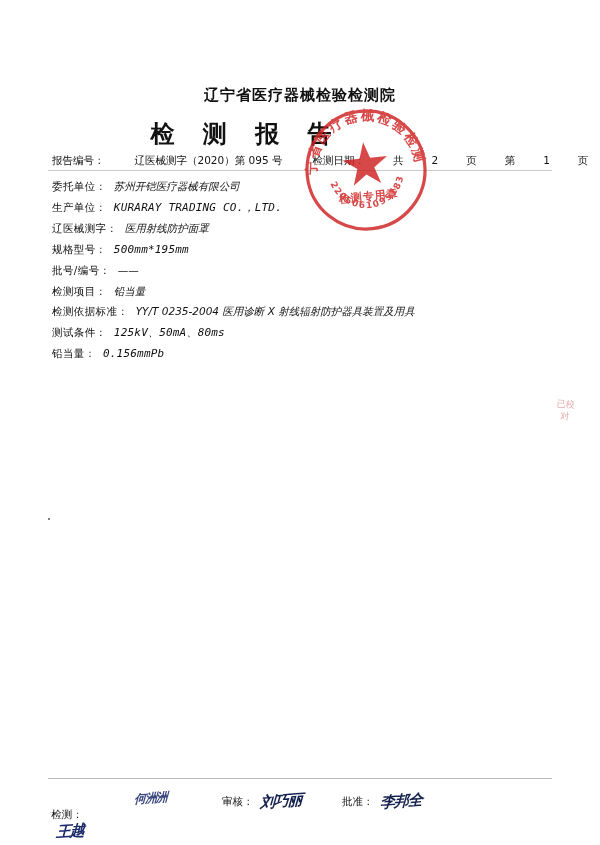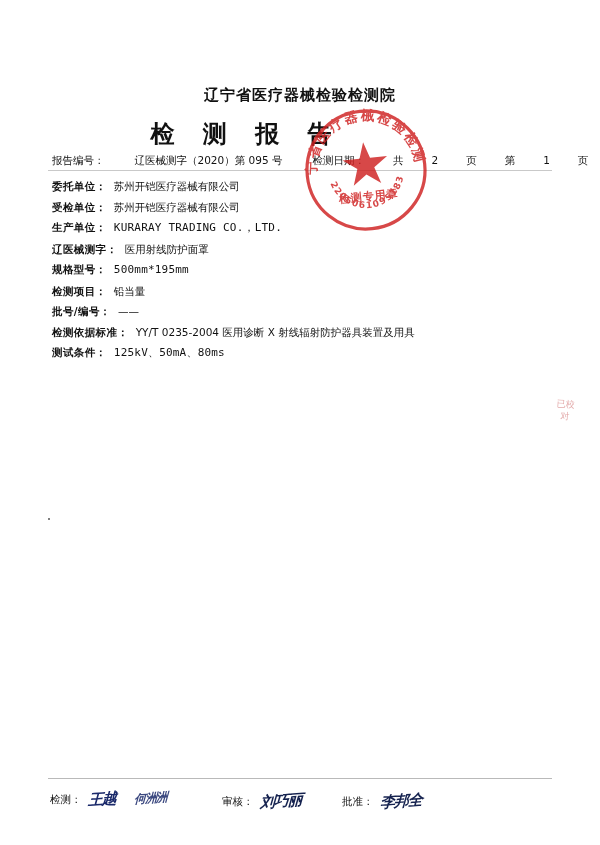--- a/index.html
+++ b/index.html
@@ -74,25 +74,25 @@
   }
   .info-row {
     font-size: 10.5px;
     line-height: 20.5px;
     color: #111;
     white-space: nowrap;
   }
   .info-row .label {
     display: inline-block;
     letter-spacing: 0.4px;
-    font-weight: bold;
   }
   .info-row .value {
     display: inline-block;
     margin-left: 4px;
+    font-style: italic;
   }
   .info-row .value.latin {
     font-family: "DejaVu Sans Mono", "Liberation Mono", monospace;
     font-size: 11px;
     letter-spacing: 0.2px;
   }
 
   
   .rule {
     position: absolute;
@@ -169,21 +169,21 @@
     font-style: italic;
     font-weight: bold;
     font-size: 15px;
     letter-spacing: -1px;
     transform: rotate(-4deg) skewX(-6deg);
     white-space: nowrap;
   }
   .sig-ink.small { font-size: 12px; opacity: .85; }
   .sig-ink.blk { color: #15224f; }
 
-  #g-inspect { left: 0px; top: 4px; }
+  #g-inspect { left: 0px; top: 22px; flex-direction: column; }
   #g-inspect2 { left: 78px; top: 4px; }
   #g-review { left: 172px; top: 6px; }
   #g-approve { left: 292px; top: 6px; }
 </style>
 </head>
 <body>
 
 <div class="page">
 
   <div class="org-title">辽宁省医疗器械检验检测院</div>
@@ -203,50 +203,50 @@
   </div>
 
   <div class="rule" style="top:170px;"></div>
 
   <div class="info-block">
     <div class="info-row">
       <span class="label">委托单位：</span>
       <span class="value">苏州开铠医疗器械有限公司</span>
     </div>
     <div class="info-row">
-      <span class="label">受检单位：</span>
-      <span class="value">苏州开铠医疗器械有限公司</span>
-    </div>
-    <div class="info-row">
       <span class="label">生产单位：</span>
       <span class="value latin">KURARAY TRADING CO.，LTD.</span>
     </div>
     <div class="info-row">
       <span class="label">辽医械测字：</span>
       <span class="value">医用射线防护面罩</span>
     </div>
     <div class="info-row">
       <span class="label">规格型号：</span>
       <span class="value latin">500mm*195mm</span>
     </div>
     <div class="info-row">
+      <span class="label">批号/编号：</span>
+      <span class="value">——</span>
+    </div>
+    <div class="info-row">
       <span class="label">检测项目：</span>
       <span class="value">铅当量</span>
     </div>
     <div class="info-row">
-      <span class="label">批号/编号：</span>
-      <span class="value">——</span>
-    </div>
-    <div class="info-row">
       <span class="label">检测依据标准：</span>
       <span class="value">YY/T 0235-2004 医用诊断 X 射线辐射防护器具装置及用具</span>
     </div>
     <div class="info-row">
       <span class="label">测试条件：</span>
       <span class="value latin">125kV、50mA、80ms</span>
+    </div>
+    <div class="info-row">
+      <span class="label">铅当量：</span>
+      <span class="value latin">0.156mmPb</span>
     </div>
   </div>
 
   <div class="stamp">
     <svg width="132" height="132" viewBox="0 0 132 132" xmlns="http://www.w3.org/2000/svg">
       <defs>
         <path id="arcTop" d="M 16,66 A 50,50 0 0 1 116,66" fill="none"></path>
         <path id="arcBottom" d="M 28,66 A 38,38 0 0 0 104,66" fill="none"></path>
       </defs>
       <g opacity="0.82" transform="rotate(-6 66 66)">

